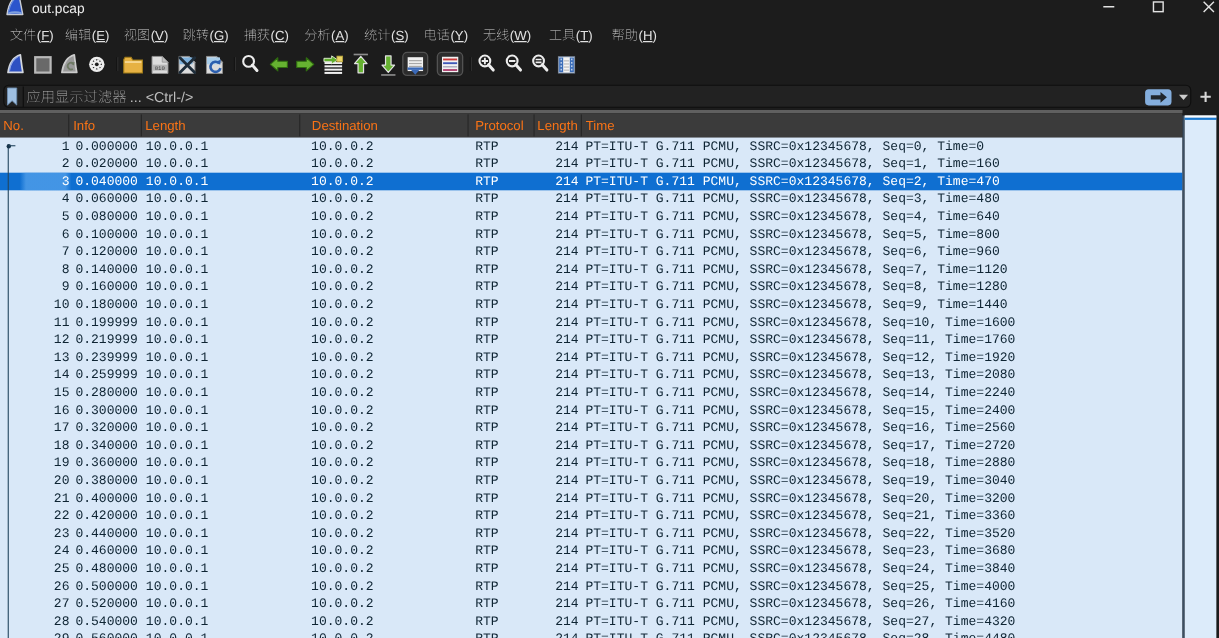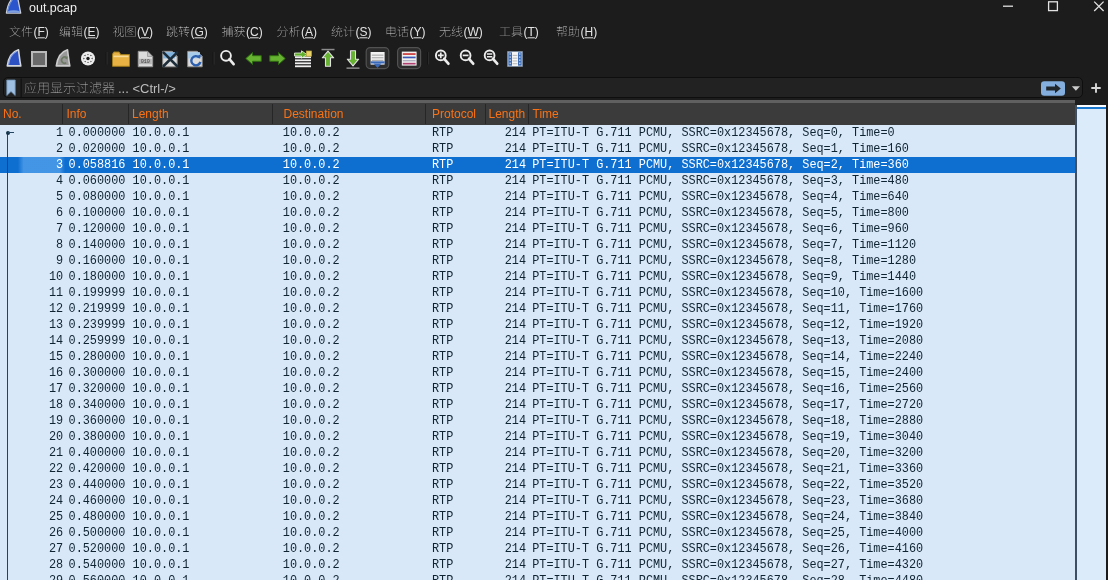--- a/index.html
+++ b/index.html
@@ -227,21 +227,21 @@
 22
 23
 24
 25
 26
 27
 28
 29</div>
     <div class="pcol" style="left:60px;width:65.4px;text-align:right">0.000000
 0.020000
-<b>0.058816</b>
+<b>0.040000</b>
 0.060000
 0.080000
 0.100000
 0.120000
 0.140000
 0.160000
 0.180000
 0.199999
 0.219999
 0.239999
@@ -372,21 +372,21 @@
 214
 214
 214
 214
 214
 214
 214
 214</div>
     <div class="pcol" style="left:532.2px">PT=ITU-T G.711 PCMU, SSRC=0x12345678, Seq=0, Time=0
 PT=ITU-T G.711 PCMU, SSRC=0x12345678, Seq=1, Time=160
-<b>PT=ITU-T G.711 PCMU, SSRC=0x12345678, Seq=2, Time=360</b>
+<b>PT=ITU-T G.711 PCMU, SSRC=0x12345678, Seq=2, Time=470</b>
 PT=ITU-T G.711 PCMU, SSRC=0x12345678, Seq=3, Time=480
 PT=ITU-T G.711 PCMU, SSRC=0x12345678, Seq=4, Time=640
 PT=ITU-T G.711 PCMU, SSRC=0x12345678, Seq=5, Time=800
 PT=ITU-T G.711 PCMU, SSRC=0x12345678, Seq=6, Time=960
 PT=ITU-T G.711 PCMU, SSRC=0x12345678, Seq=7, Time=1120
 PT=ITU-T G.711 PCMU, SSRC=0x12345678, Seq=8, Time=1280
 PT=ITU-T G.711 PCMU, SSRC=0x12345678, Seq=9, Time=1440
 PT=ITU-T G.711 PCMU, SSRC=0x12345678, Seq=10, Time=1600
 PT=ITU-T G.711 PCMU, SSRC=0x12345678, Seq=11, Time=1760
 PT=ITU-T G.711 PCMU, SSRC=0x12345678, Seq=12, Time=1920

